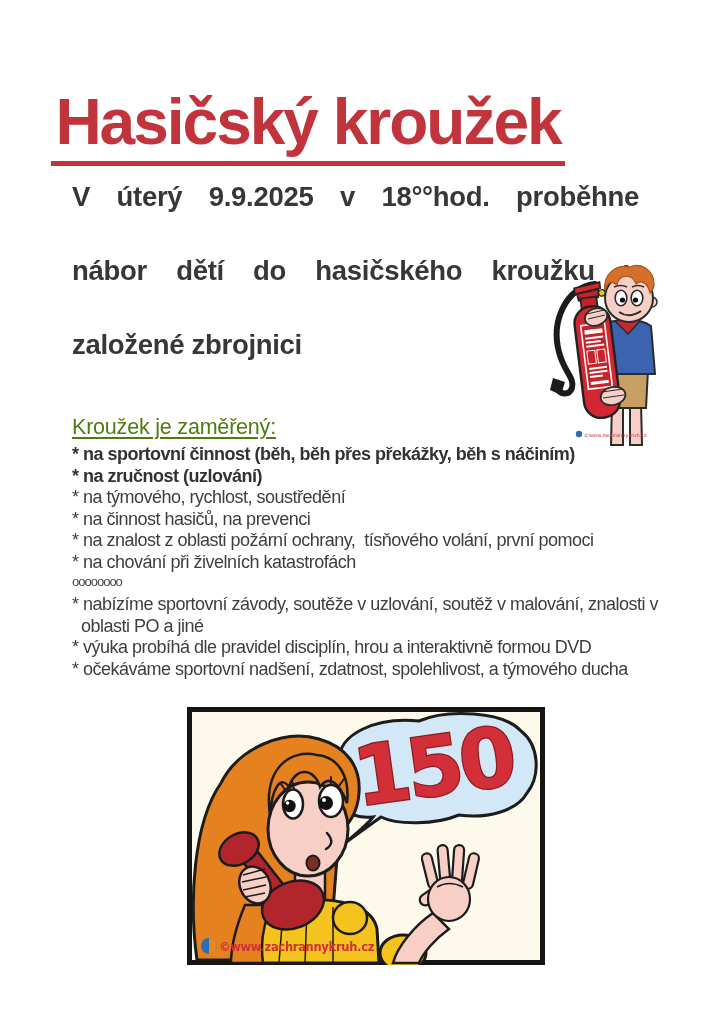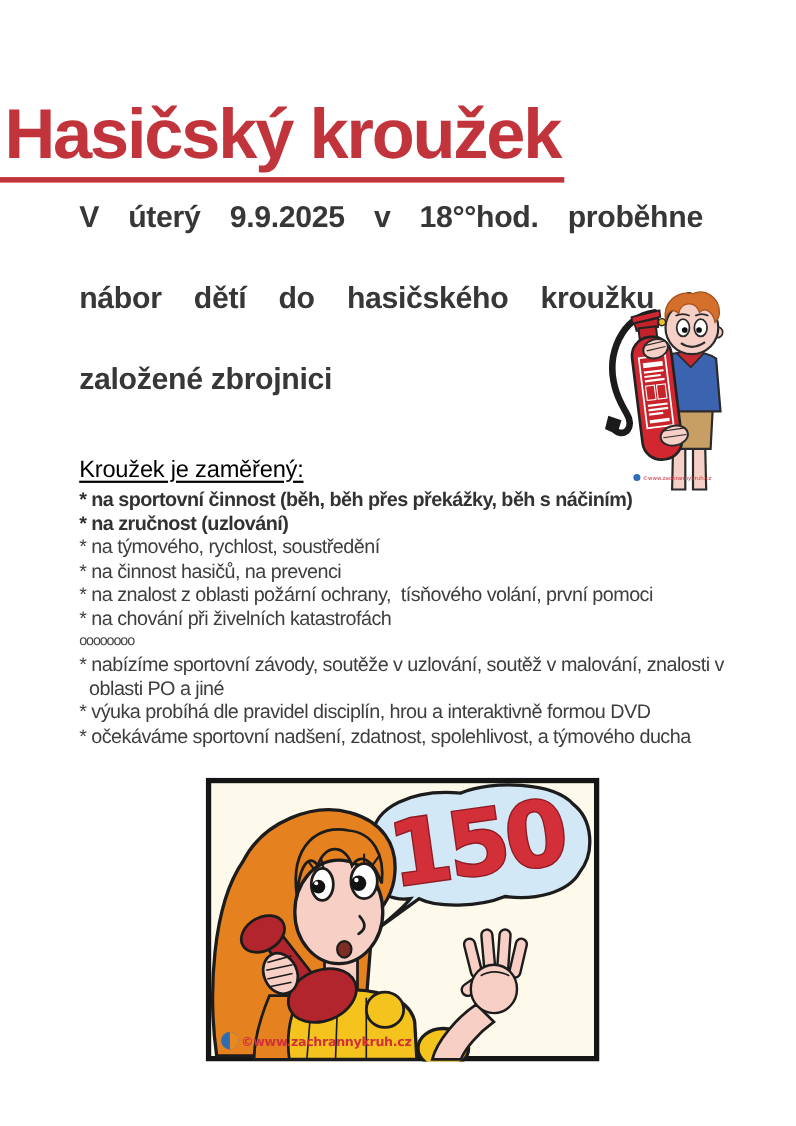--- a/index.html
+++ b/index.html
@@ -1,36 +1,36 @@
 <!DOCTYPE html>
 <html><head>
 <meta charset="utf-8">
 <style>
   * { margin:0; padding:0; box-sizing:border-box; }
   html,body { width:724px; height:1024px; }
   body { background:#ffffff; font-family:"Liberation Sans", sans-serif; color:#3e3e3e; position:relative; overflow:hidden; }
   .page { position:absolute; left:0; top:0; width:724px; height:1024px; background:#ffffff; }
 
-  .title-wrap { position:absolute; top:90px; left:0; width:616px; }
+  .title-wrap { position:absolute; top:90px; left:0; width:616px; text-align:center; }
   .title { display:inline-block; font-size:64px; font-weight:bold; letter-spacing:-2px;
            color:#c2343c; line-height:1.0; border-bottom:5px solid #c2343c; padding:0 4px 7px; }
 
   .intro { position:absolute; left:72px; top:178px; width:567px; font-size:27.5px;
            font-weight:bold; color:#373737; line-height:37px; letter-spacing:-0.3px; }
   .jline { text-align:justify; }
   .jline::after { content:""; display:inline-block; width:100%; height:0; }
 
   .conditions { position:absolute; left:72px; top:291px; width:560px; }
   .conditions p { font-size:20px; line-height:25.5px; letter-spacing:-0.2px; white-space:pre-wrap; margin:0; }
 
   .boy-fig { position:absolute; left:549px; top:260px; width:122px; height:188px; }
   .boy-fig svg { width:100%; height:100%; display:block; }
 
   .focus { position:absolute; left:72px; top:415px; width:636px; }
-  .focus h2 { font-size:21.5px; font-weight:normal; color:#000000; text-decoration:underline;
+  .focus h2 { font-size:21.5px; font-weight:normal; color:#4d7c0f; text-decoration:underline;
               text-underline-offset:3px; line-height:25px; margin-bottom:4px; letter-spacing:-0.2px; }
   .focus p { font-size:18px; line-height:21.5px; letter-spacing:-0.5px; margin:0; white-space:pre-wrap; }
   .focus p.bold, .offers p.bold { font-weight:bold; color:#323232; }
 
   .separator { position:absolute; left:72px; top:574px; width:520px; text-align:left;
                font-size:13px; letter-spacing:-1px; color:#484848; }
 
   .offers { position:absolute; left:72px; top:594px; width:640px; }
   .offers p { font-size:18px; line-height:21.5px; letter-spacing:-0.5px; margin:0; white-space:pre-wrap; }
 

